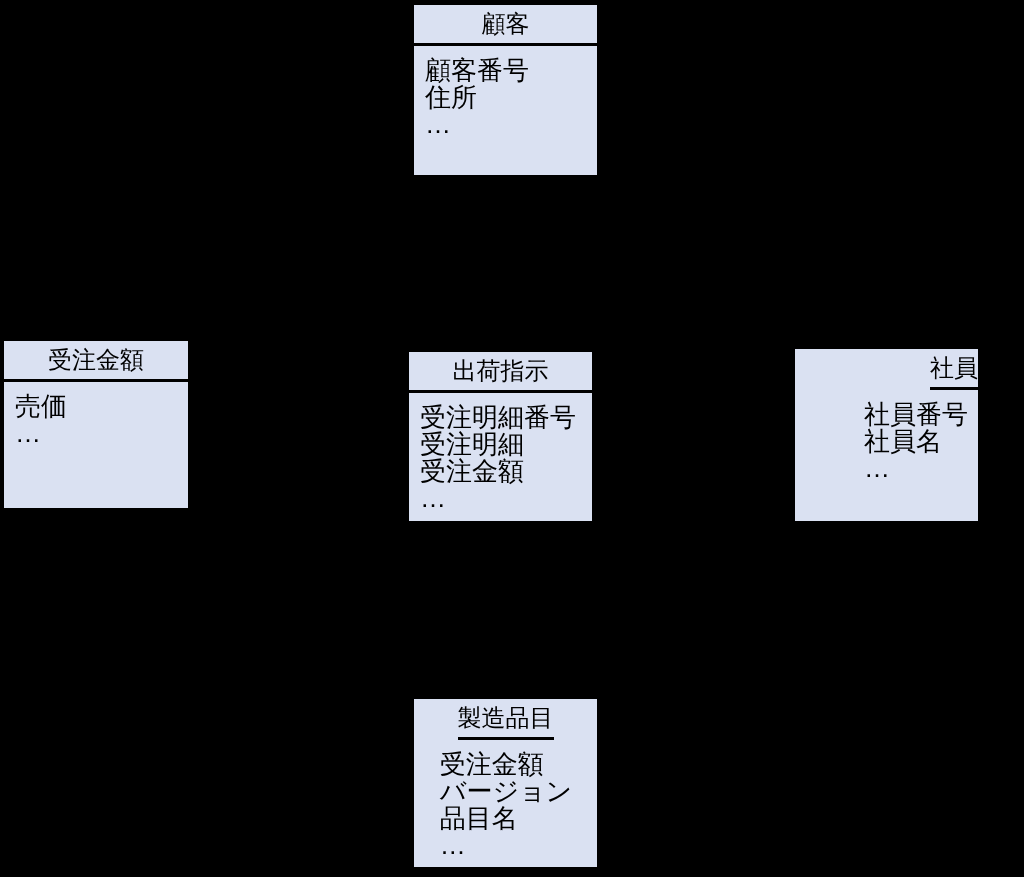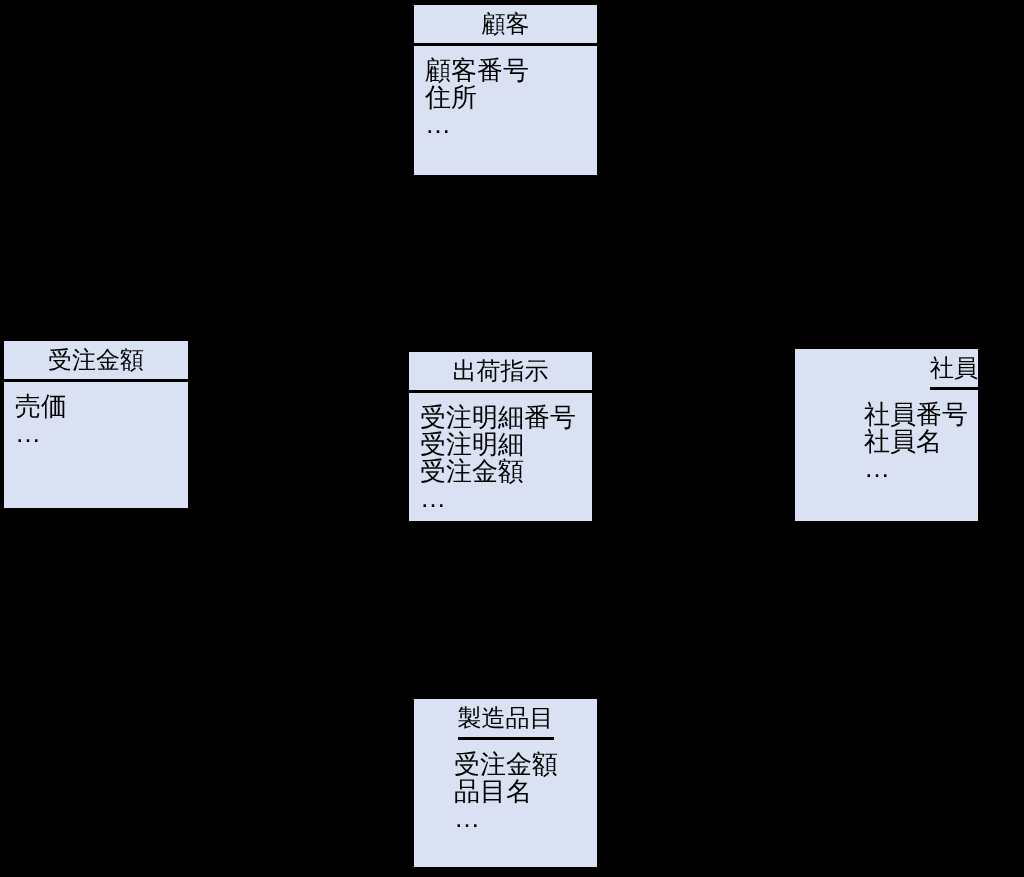--- a/index.html
+++ b/index.html
@@ -85,16 +85,17 @@
     <div class="entity-attr">社員番号</div>
     <div class="entity-attr">社員名</div>
     <div class="entity-attr">…</div>
   </div>
 </div>
 
 <div class="entity pos-manufactured-item">
   <div class="entity-header">製造品目</div>
   <div class="entity-body">
     <div class="entity-attr">受注金額</div>
+    <div class="entity-attr">バージョン</div>
     <div class="entity-attr">品目名</div>
     <div class="entity-attr">…</div>
   </div>
 </div>
 
 </body></html>

